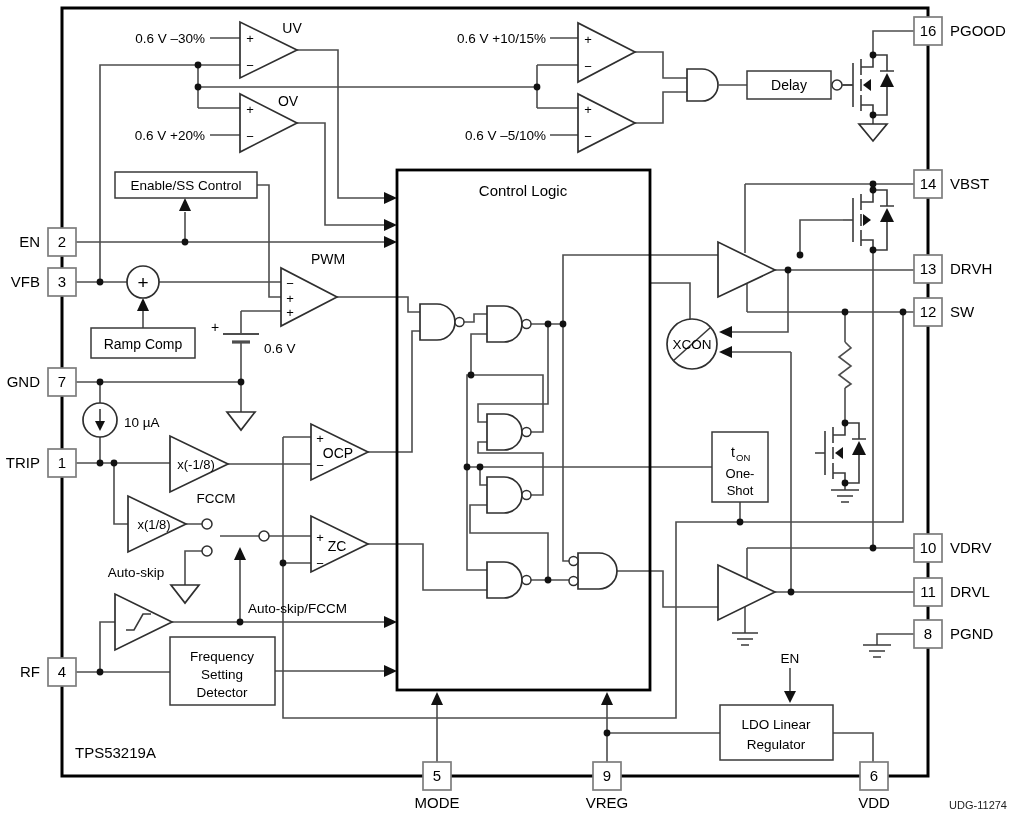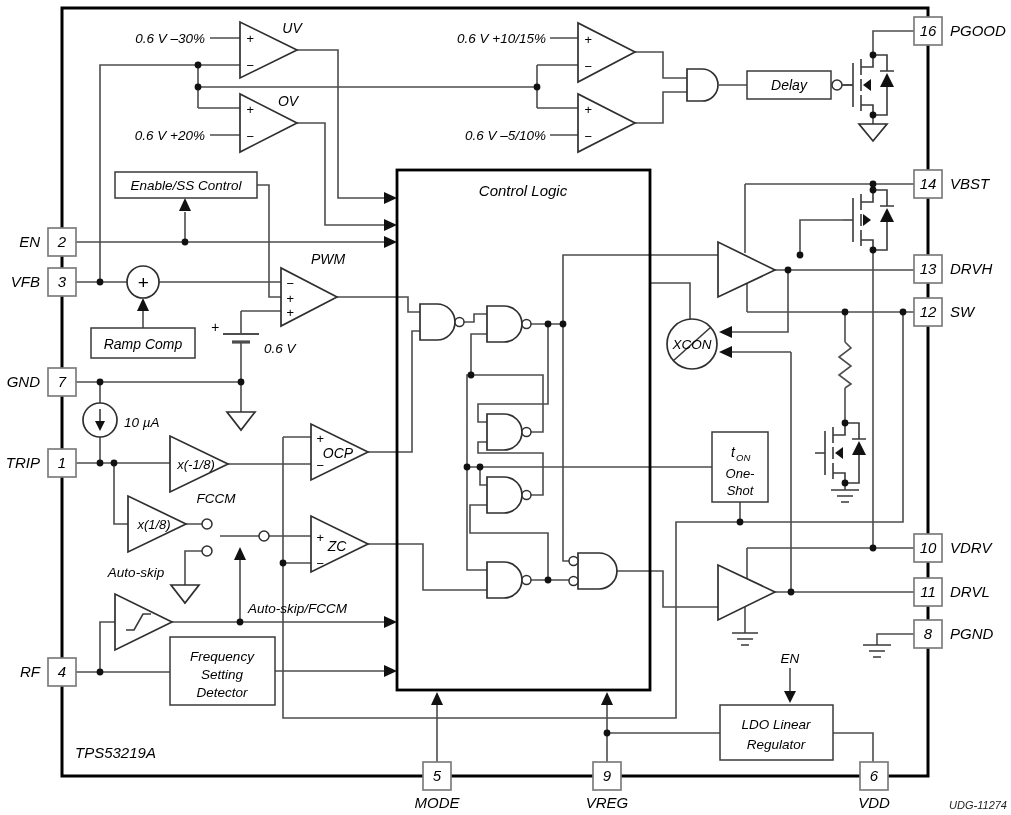--- a/index.html
+++ b/index.html
@@ -1,17 +1,17 @@
 <!DOCTYPE html>
 <html><head>
 <meta charset="utf-8">
 <style>
   html,body{margin:0;padding:0;background:#ffffff;}
   .stage{width:1011px;height:815px;position:relative;background:#fff;
-         font-family:"Liberation Sans", sans-serif;font-style:italic;}
+         font-family:"Liberation Sans", sans-serif;}
   svg text{font-family:"Liberation Sans", sans-serif;fill:#000;}
   .wire{stroke:#4d4d4d;stroke-width:1.6;fill:none;}
   .wire2{stroke:#3a3a3a;stroke-width:1.6;fill:none;}
   .shape{stroke:#2f2f2f;stroke-width:1.7;fill:#fff;}
   .box{stroke:#3a3a3a;stroke-width:1.5;fill:#fff;}
   .thick{stroke:#000;stroke-width:3;fill:none;}
   .pinbox{stroke:#7d7d7d;stroke-width:1.7;fill:#fff;}
   .dot{fill:#111;}
   .ah{fill:#111;stroke:none;}
   .oc{fill:#fff;stroke:#2f2f2f;stroke-width:1.5;}

